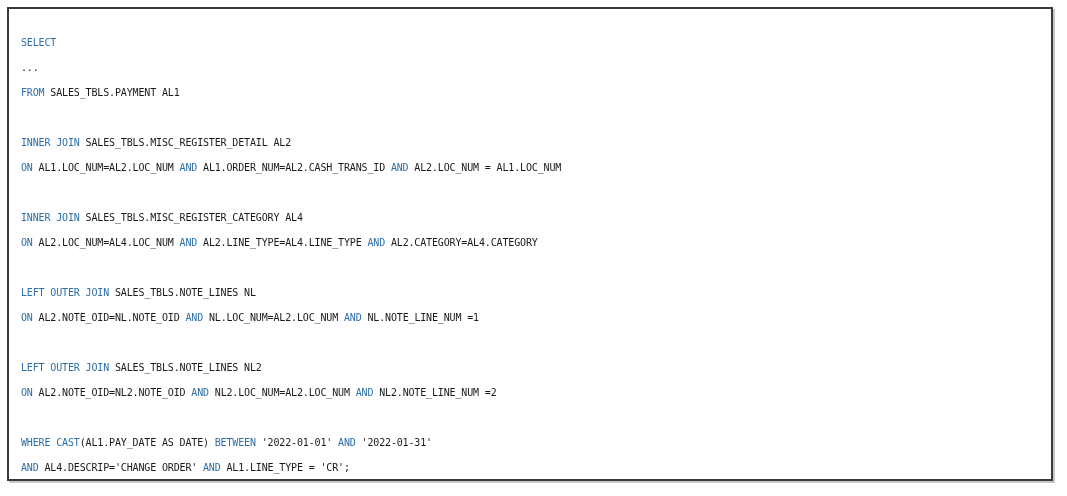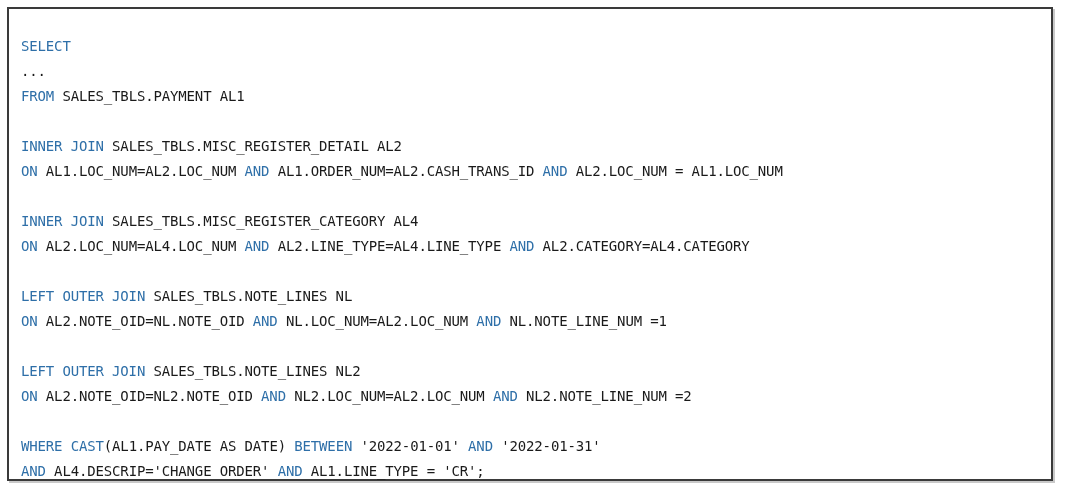--- a/index.html
+++ b/index.html
@@ -23,21 +23,21 @@
     height: 474px;
     box-sizing: border-box;
     background: #ffffff;
     border: 2px solid #3a3a3a;
     box-shadow: 2px 2px 0 0 #c9c9c9;
   }
 
   #code-block {
     padding: 11px 0 0 12px;
     font-family: "DejaVu Sans Mono", "Liberation Mono", monospace;
-    font-size: 14px;
+    font-size: 10px;
     line-height: 25px;
     letter-spacing: -0.15px;
     color: #1a1a1a;
     white-space: pre;
   }
 
   .code-line {
     height: 25px;
     white-space: pre;
   }

